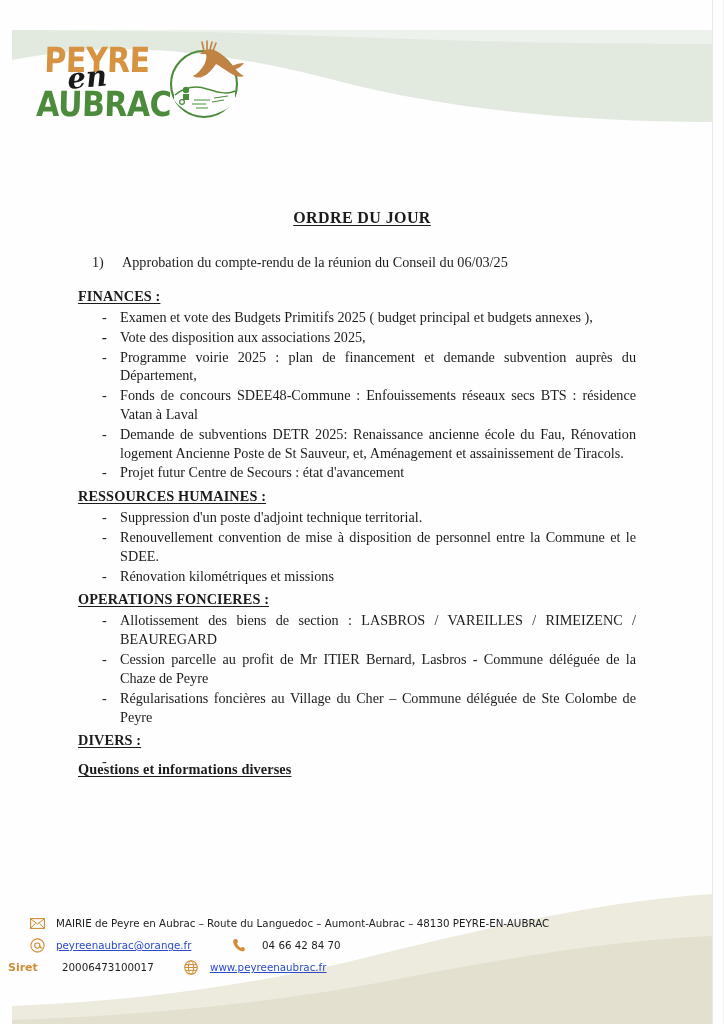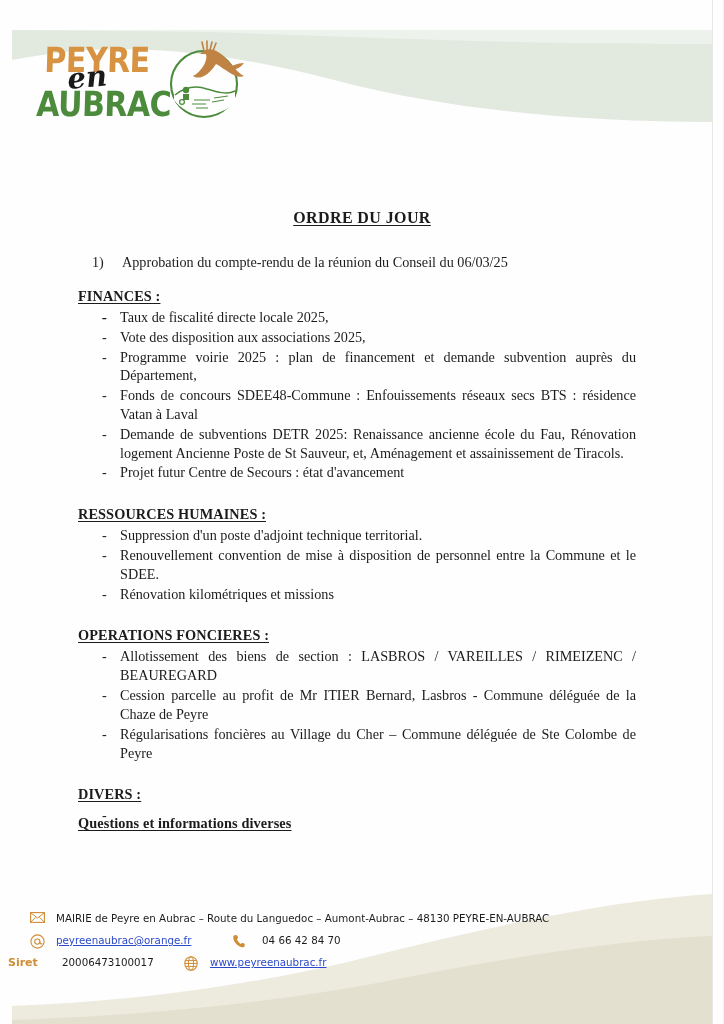--- a/index.html
+++ b/index.html
@@ -123,21 +123,21 @@
     margin-bottom: 2px;
   }
   .section-heading {
     font-weight: bold;
     font-size: 14.3px;
     text-decoration: underline;
     text-underline-offset: 2px;
     margin: 0 0 3px 0;
     letter-spacing: 0.1px;
   }
-  .section.gap-before { margin-top: 24px; }
+  .section.gap-before { margin-top: 6px; }
 
   ul.bullets {
     list-style: none;
     margin: 0;
     padding: 0;
   }
   ul.bullets li {
     position: relative;
     padding-left: 42px;
     font-size: 14.2px;
@@ -165,21 +165,21 @@
     position: absolute;
     left: 30px;
     top: 912px;
     width: 660px;
     font-family: "DejaVu Sans", sans-serif;
     font-size: 10.3px;
     color: #1c1c1c;
   }
   .f-row {
     display: flex;
-    align-items: flex-start;
+    align-items: center;
     height: 22px;
   }
   .f-icon {
     width: 26px;
     flex: none;
     color: #cf8d36;
     font-size: 13px;
     display: flex;
     align-items: center;
   }
@@ -271,22 +271,22 @@
   <div class="content">
 
     <div class="numbered-item">
       <span class="num">1)</span>
       <span>Approbation du compte-rendu de la réunion du Conseil du 06/03/25</span>
     </div>
 
     <div class="section">
       <div class="section-heading">FINANCES :</div>
       <ul class="bullets">
+        <li><span class="dash">-</span><span>Examen et vote des Budgets Primitifs 2025 ( budget principal et budgets annexes ),</span></li>
         <li><span class="dash">-</span></li>
-        <li><span class="dash">-</span><span>Taux de fiscalité directe locale 2025,</span></li>
         <li><span class="dash">-</span><span>Vote des disposition aux associations 2025,</span></li>
         <li><span class="dash">-</span><span>Programme voirie 2025 : plan de financement et demande subvention auprès du Département,</span></li>
         <li><span class="dash">-</span><span>Fonds de concours SDEE48-Commune : Enfouissements réseaux secs BTS : résidence Vatan à Laval</span></li>
         <li><span class="dash">-</span><span>Demande de subventions DETR 2025: Renaissance ancienne école du Fau, Rénovation logement Ancienne Poste de St Sauveur, et, Aménagement et assainissement de Tiracols.</span></li>
         <li><span class="dash">-</span><span>Projet futur Centre de Secours : état d'avancement</span></li>
       </ul>
     </div>
 
     <div class="section gap-before">
       <div class="section-heading">RESSOURCES HUMAINES :</div>

